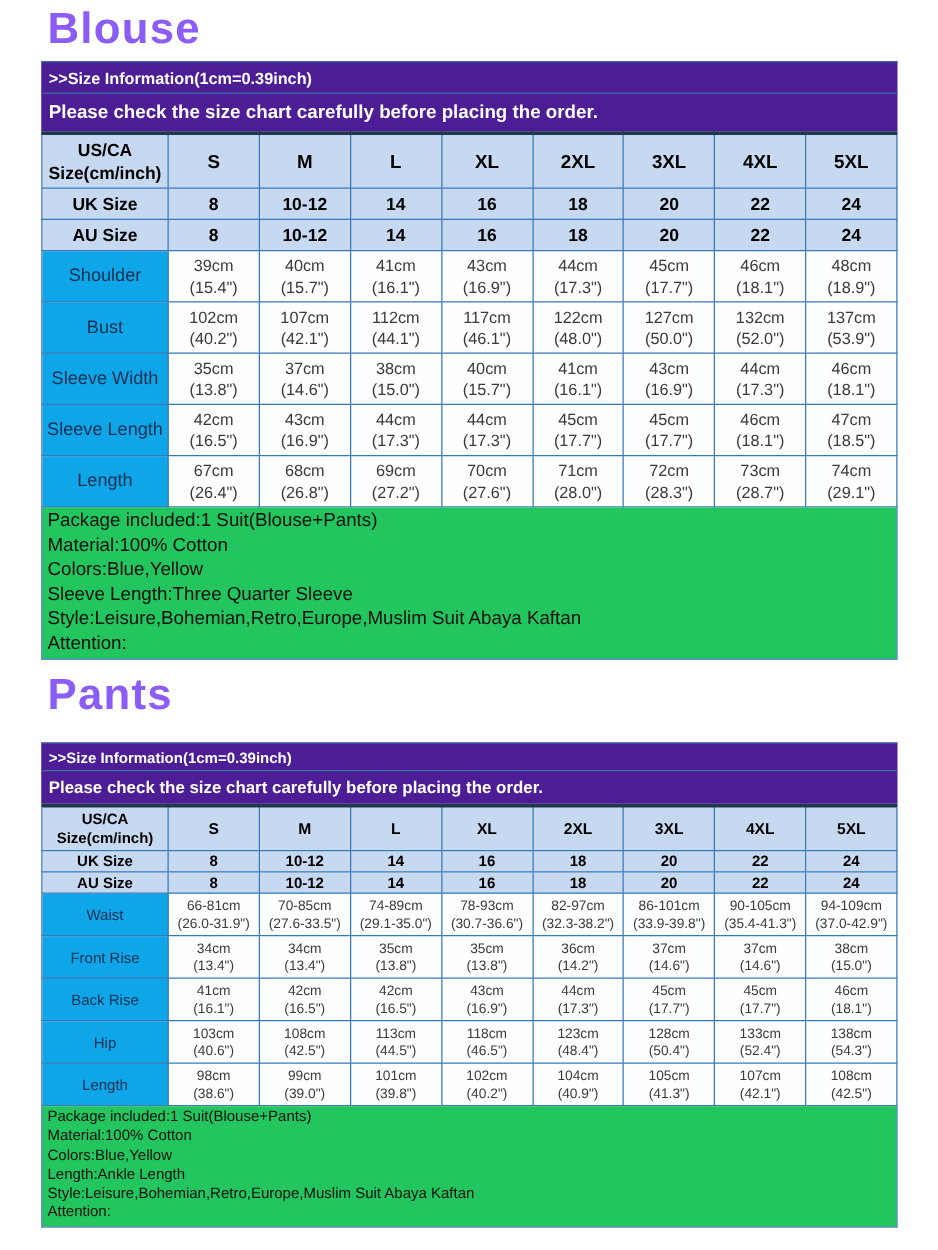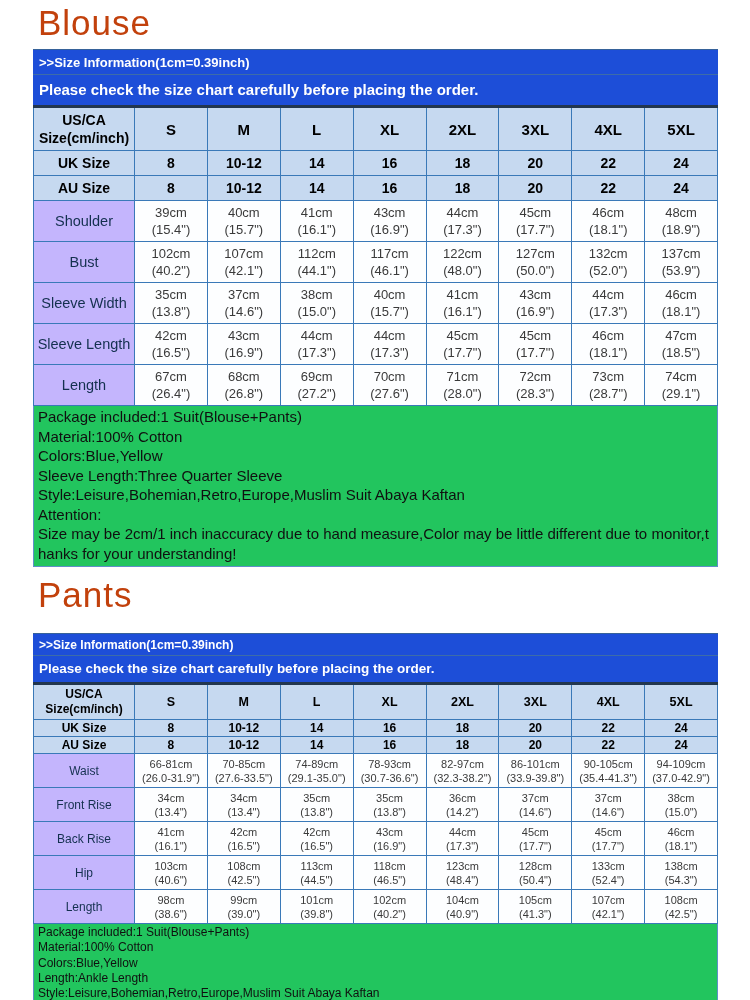--- a/index.html
+++ b/index.html
@@ -1,39 +1,39 @@
 <!DOCTYPE html>
 <html><head>
 <meta charset="utf-8">
 <style>
   html,body{margin:0;padding:0;background:#ffffff;}
   body{width:750px;height:1000px;overflow:hidden;font-family:"Liberation Sans",sans-serif;}
   .content{padding:0 32px 0 33px;}
 
-  .prod-title{font-size:35px;font-weight:normal;color:#c2410c;letter-spacing:1px;padding:3px 0 6px 5px;line-height:40px;}
+  .prod-title{font-size:35px;font-weight:bold;color:#8b5cf6;letter-spacing:1px;padding:3px 0 6px 5px;line-height:40px;}
   .prod-title.second{padding-top:8px;padding-bottom:18px;}
 
-  .banner{background:#1d4ed8;color:#ffffff;border-top:1px solid #36629a;}
+  .banner{background:#4c1d95;color:#ffffff;border-top:1px solid #36629a;}
   .banner .l1{font-size:13px;font-weight:bold;padding:5px 6px 4px 6px;border-bottom:1px solid #3d6ca8;}
   .banner .l2{font-size:15px;font-weight:bold;padding:6px 6px 7px 6px;}
   .banner.sm .l1{font-size:12px;padding:4px 6px 3px 6px;}
   .banner.sm .l2{font-size:13.5px;padding:5px 6px 6px 6px;}
 
   table{border-collapse:collapse;table-layout:fixed;width:100%;}
   table{border:1px solid #2e6da4;border-top:3px solid #22364e;}
   th,td{border:1px solid #3a79b8;text-align:center;vertical-align:middle;padding:2px 1px;}
   col.lblcol{width:101px;}
 
   
   th.corner,th.colhead,th.sizelbl,td.sizeval{background:#c6d9f0;color:#000;font-weight:bold;}
   .tbl-lg th.corner{font-size:14px;line-height:18px;padding:3px 0;}
   .tbl-lg th.colhead{font-size:15px;}
   .tbl-lg th.sizelbl,.tbl-lg td.sizeval{font-size:14px;height:20px;}
   
-  th.lbl{background:#c4b5fd;color:#14304f;font-weight:normal;}
+  th.lbl{background:#0ea5e9;color:#14304f;font-weight:normal;}
   .tbl-lg th.lbl{font-size:14.5px;}
   td.val{background:#fdfeff;color:#3a3a3a;font-weight:normal;}
   .tbl-lg td.val{font-size:13px;line-height:17px;height:36px;}
 
   .tbl-sm th.corner{font-size:12px;line-height:15px;padding:2px 0;}
   .tbl-sm th.colhead{font-size:12.5px;}
   .tbl-sm th.sizelbl,.tbl-sm td.sizeval{font-size:12px;height:13px;padding:1px;}
   .tbl-sm th.lbl{font-size:12px;}
   .tbl-sm td.val{font-size:11px;line-height:14px;height:29px;text-align:center;}
 
@@ -281,21 +281,20 @@
       </tbody>
   </table>
 
   <div class="infobox lg" id="blouse-info">
       <div>Package included:1 Suit(Blouse+Pants)</div>
       <div>Material:100% Cotton</div>
       <div>Colors:Blue,Yellow</div>
       <div>Sleeve Length:Three Quarter Sleeve</div>
       <div>Style:Leisure,Bohemian,Retro,Europe,Muslim Suit Abaya Kaftan</div>
       <div>Attention:</div>
-      <div class="breakall">Size may be 2cm/1 inch inaccuracy due to hand measure,Color may be little different due to monitor,thanks for your understanding!</div>
     </div>
 
   <div class="prod-title second">Pants</div>
 
   <div class="banner sm">
     <div class="l1">&gt;&gt;Size Information(1cm=0.39inch)</div>
     <div class="l2">Please check the size chart carefully before placing the order.</div>
   </div>
 
   <table class="tbl-sm">

